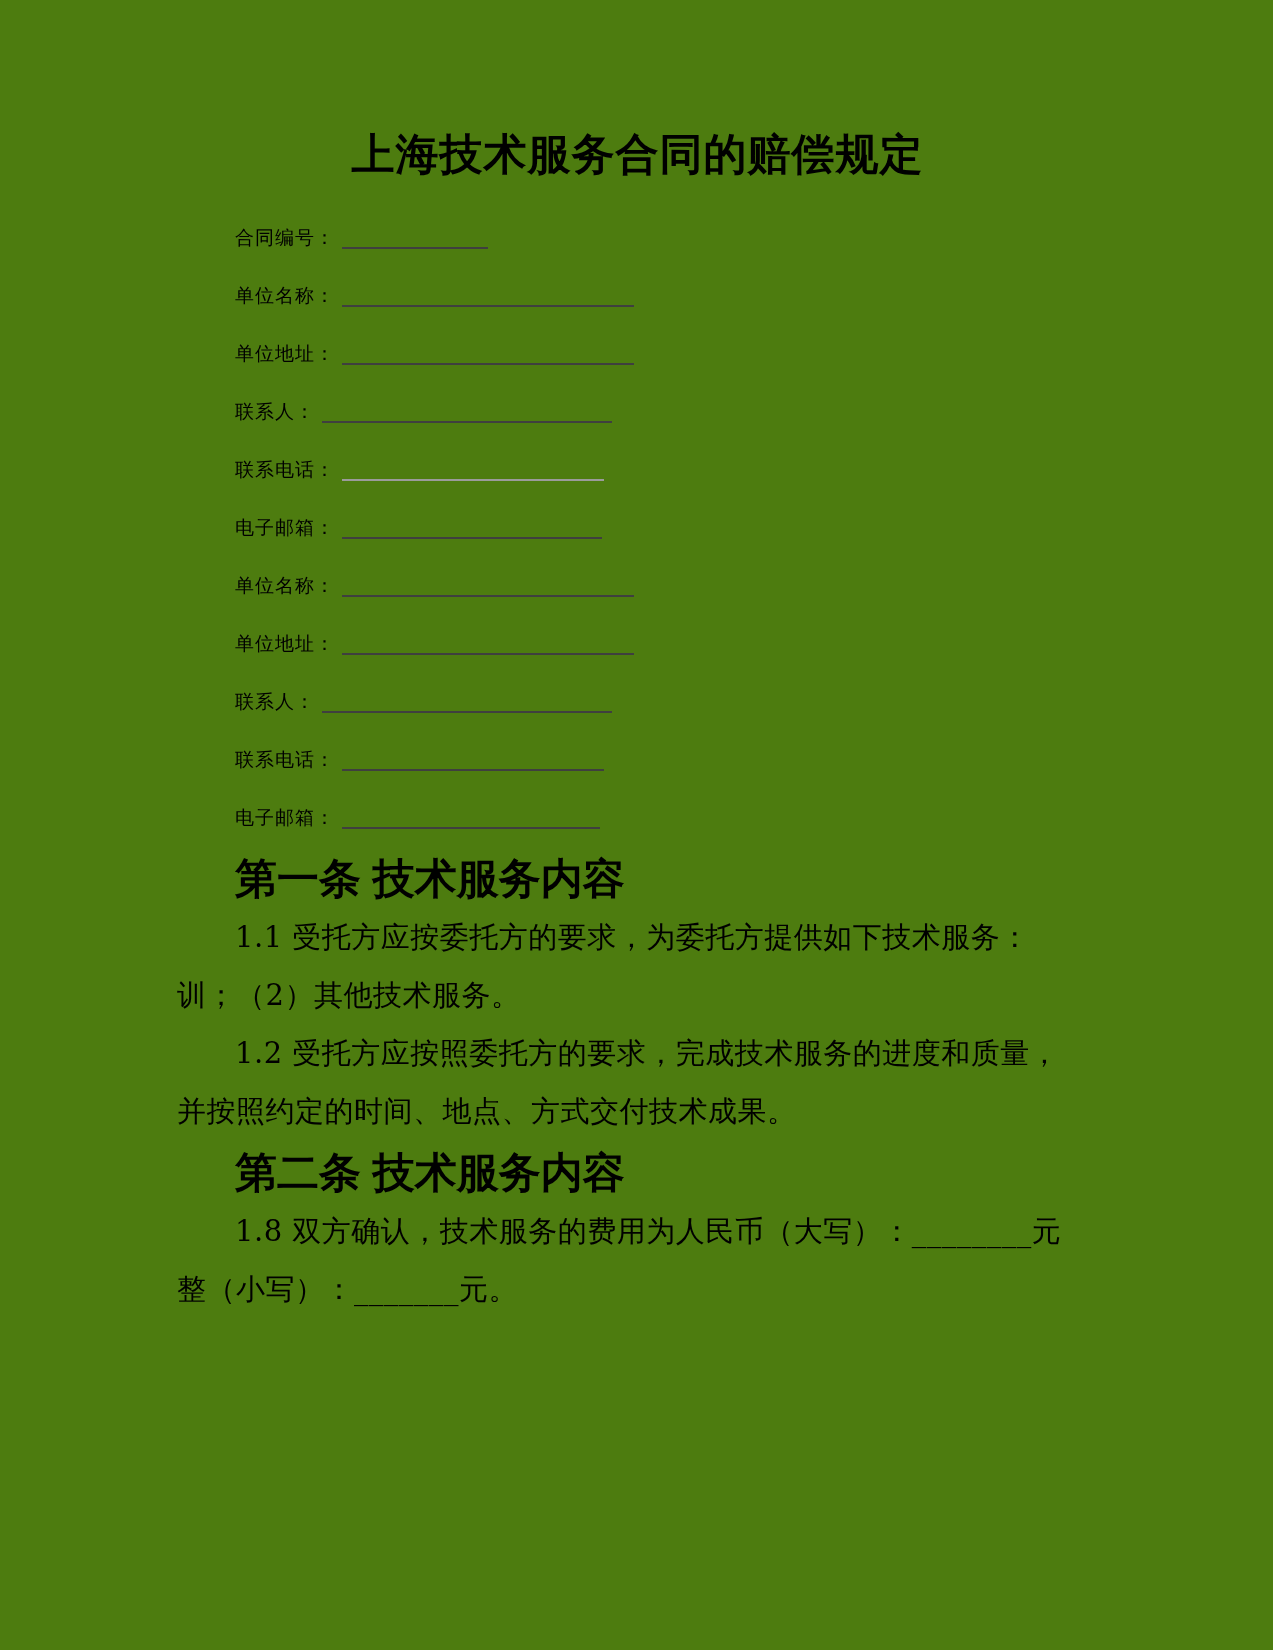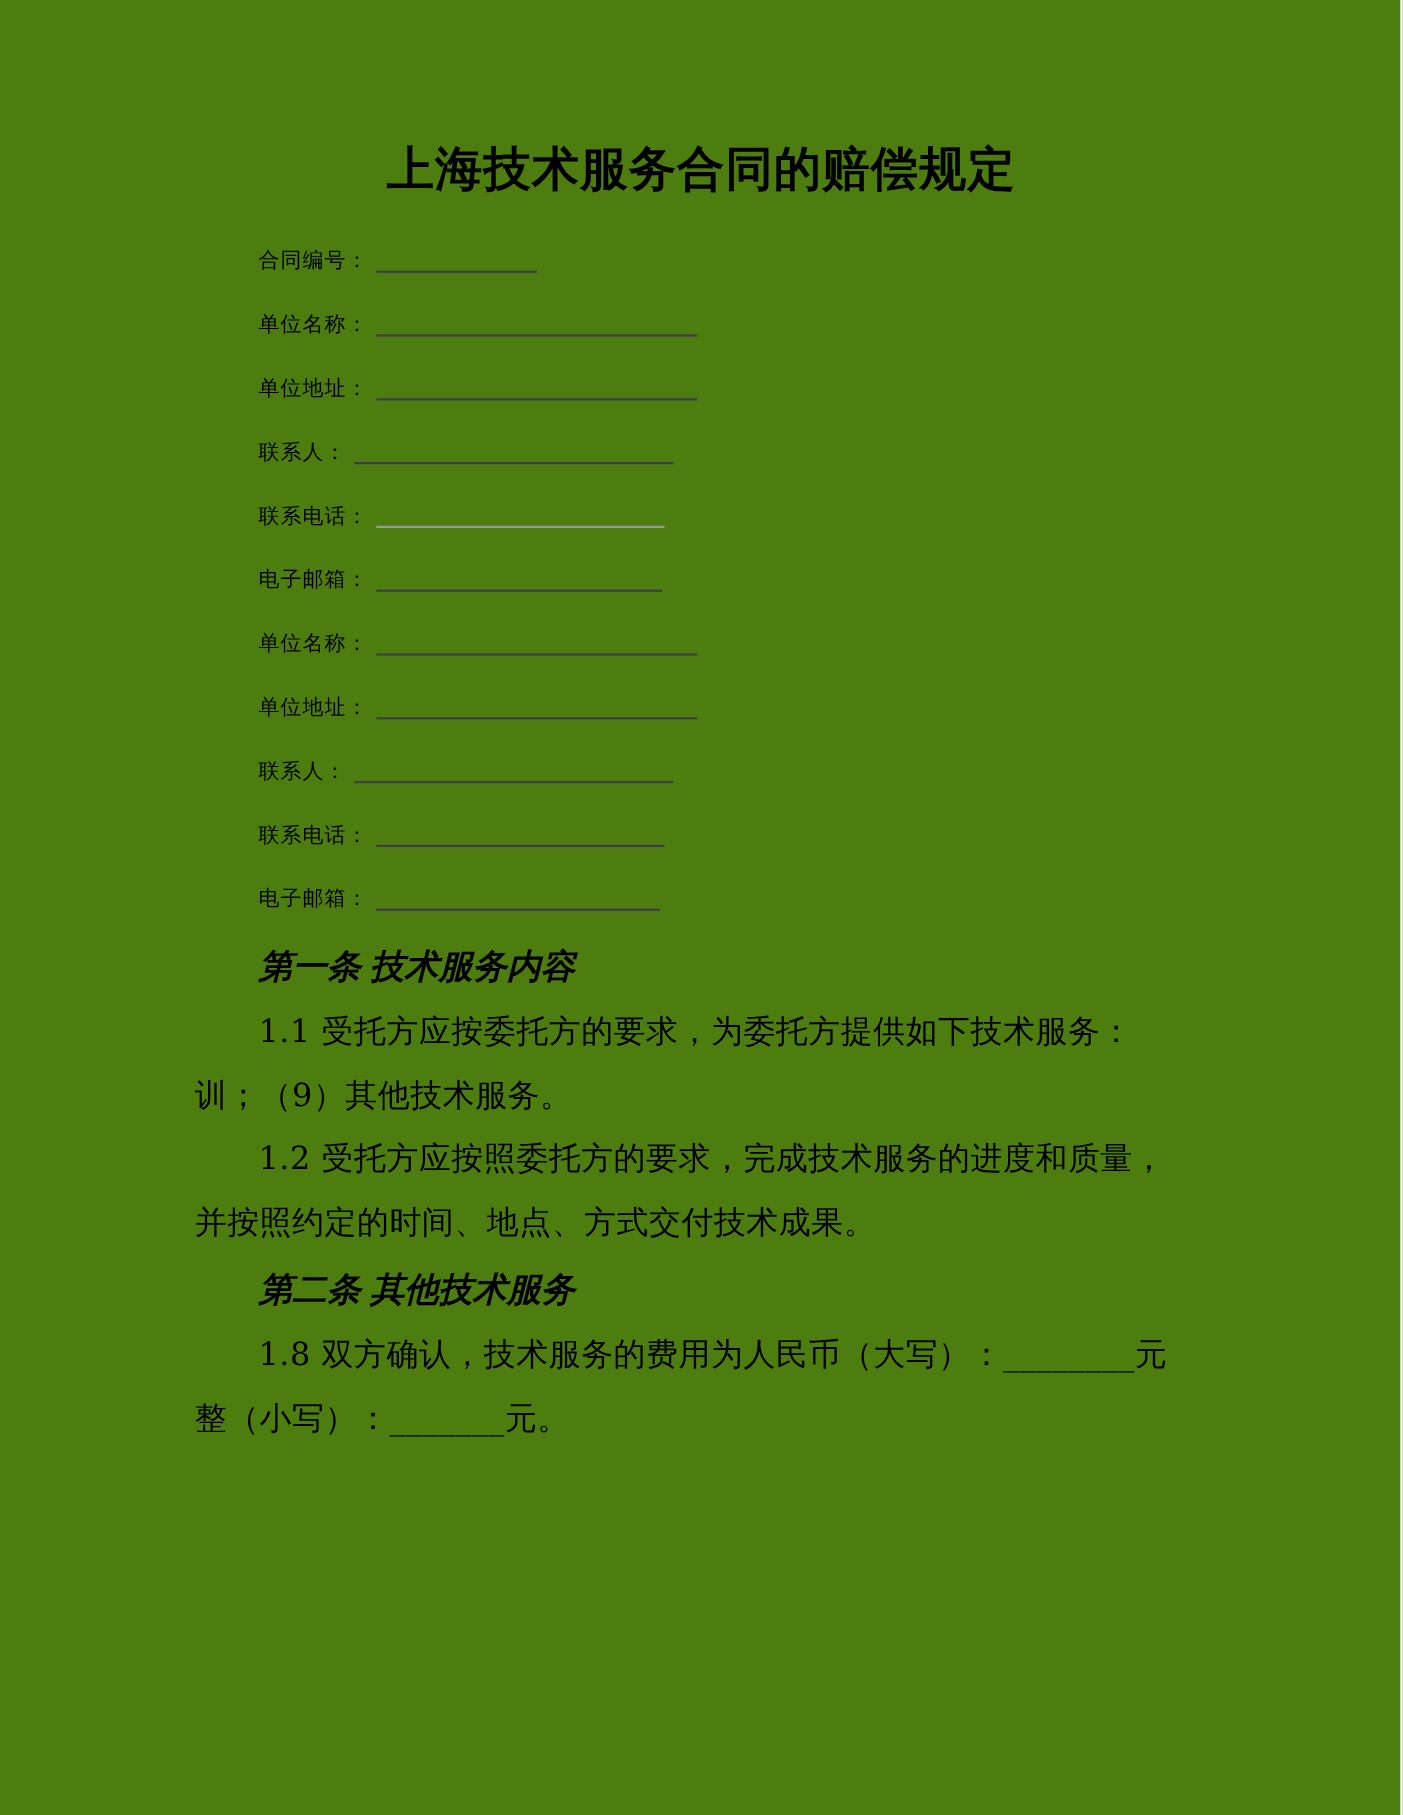--- a/index.html
+++ b/index.html
@@ -20,23 +20,22 @@
   .label{letter-spacing:1px;}
   .blank{
     display:inline-block;height:1em;margin-left:7px;
     border-bottom:2px solid #3f3f3f;transform:translateY(5px);
   }
   .blank.light{border-bottom-color:#9b9b9b;}
   .w146{width:146px}.w292{width:292px}.w290{width:290px}
   .w262{width:262px}.w260{width:260px}.w258{width:258px}
   .section-heading{
     font-family:"Liberation Sans","DejaVu Sans",sans-serif;
-    font-weight:700;font-size:31px;line-height:58px;padding-left:58px;
+    font-weight:700;font-size:42px;line-height:58px;padding-left:58px;
     margin-top:4px;
-    font-style:italic;
   }
   .line{
     font-size:29px;line-height:58px;letter-spacing:0.5px;
   }
   .line.indent{padding-left:58px;}
 </style>
 </head>
 <body>
 
 <div class="page">
@@ -88,25 +87,25 @@
 
       <div class="form-row">
         <span class="label">电子邮箱：</span><span class="blank w258"></span>
       </div>
 
     </div>
 
     <div>
       <div class="section-heading">第一条 技术服务内容</div>
       <div class="line indent">1.1 受托方应按委托方的要求，为委托方提供如下技术服务：</div>
-      <div class="line">训；（9）其他技术服务。</div>
+      <div class="line">训；（2）其他技术服务。</div>
       <div class="line indent">1.2 受托方应按照委托方的要求，完成技术服务的进度和质量，</div>
       <div class="line">并按照约定的时间、地点、方式交付技术成果。</div>
     </div>
 
     <div>
-      <div class="section-heading">第二条 其他技术服务</div>
+      <div class="section-heading">第二条 技术服务内容</div>
       <div class="line indent">1.8 双方确认，技术服务的费用为人民币（大写）：________元</div>
       <div class="line">整（小写）：_______元。</div>
     </div>
 
   </div>
 </div>
 
 </body></html>

